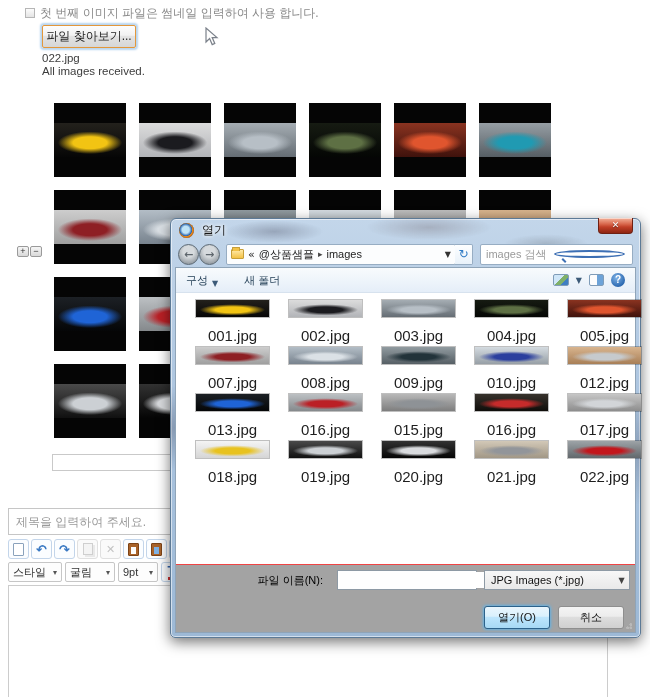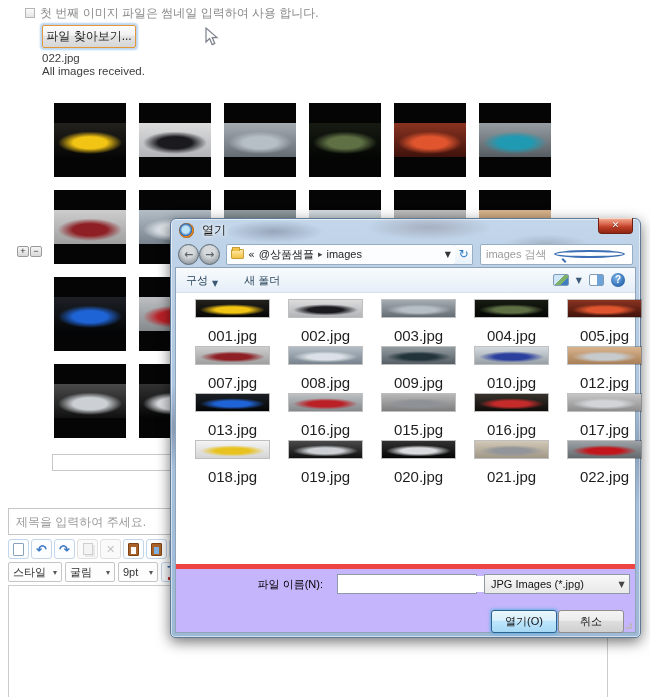--- a/index.html
+++ b/index.html
@@ -142,34 +142,34 @@
     color:#fff; font-size:10px; font-weight:bold; text-align:center; line-height:14px; }
 
   .filearea { position:absolute; left:0; right:0; top:26px; bottom:68px; background:#fff; }
   #file-grid { position:absolute; left:10px; top:6px; display:grid;
     grid-template-columns:repeat(5,93px); row-gap:3px; }
   .fitem { width:93px; height:44px; display:flex; flex-direction:column; align-items:center;
     cursor:pointer; }
   .fimg { width:73px; height:31px; box-shadow:0 0 0 1px rgba(0,0,0,.25); }
   .flabel { font-size:15px; color:#1e1e1e; margin-top:10px; }
 
-  .footerbar { position:absolute; left:0; right:0; bottom:0; height:68px; background:#c4b5fd;
-    border-top:5px solid #ef4444; }
+  .footerbar { position:absolute; left:0; right:0; bottom:0; height:68px; background:#a3a3a3;
+    border-top:1px solid #ef4444; }
   .fn-row { position:absolute; left:0; right:0; top:15px; display:flex; align-items:center; }
   .fn-label { position:absolute; right:312px; font-size:11px; color:#000; }
   .fn-combo { position:absolute; left:161px; width:140px; height:20px; background:#fff;
     border:1px solid #8e9aa5; display:flex; align-items:center; }
   .fn-combo input { flex:1; border:none; outline:none; height:16px; padding:0 4px;
     font-size:11px; font-family:"Liberation Sans","DejaVu Sans",sans-serif; }
   .combo-caret { width:15px; text-align:center; font-size:8px; color:#444; }
   .ft-combo { position:absolute; left:308px; width:146px; height:20px;
     background:linear-gradient(180deg,#f7f7f7,#e9e9e9); border:1px solid #8e9aa5;
     display:flex; align-items:center; font-size:11px; color:#111; padding-left:6px;
     cursor:pointer; }
-  .btn-row { position:absolute; right:11px; top:41px; display:flex; gap:1px; }
+  .btn-row { position:absolute; right:11px; top:41px; display:flex; gap:8px; }
   .win-btn { width:66px; height:23px; font-size:11px; color:#111; text-align:center;
     line-height:21px; border-radius:3px; cursor:pointer; }
   .btn-open { background:linear-gradient(180deg,#eaf6fd,#d9f0fc 45%,#bee6fd 46%,#a7d9f5);
     border:1px solid #2c628b; box-shadow:0 0 3px 1px #64b1e2; }
   .btn-cancel { background:linear-gradient(180deg,#f4f4f4,#ececec 45%,#dedede 46%,#d0d0d0);
     border:1px solid #8e8e8e; }
   .grip { position:absolute; right:3px; bottom:3px; width:8px; height:8px;
     background:
       radial-gradient(circle at 85% 85%, #b9b9b9 0 1.2px, transparent 1.6px),
       radial-gradient(circle at 85% 45%, #b9b9b9 0 1.2px, transparent 1.6px),

